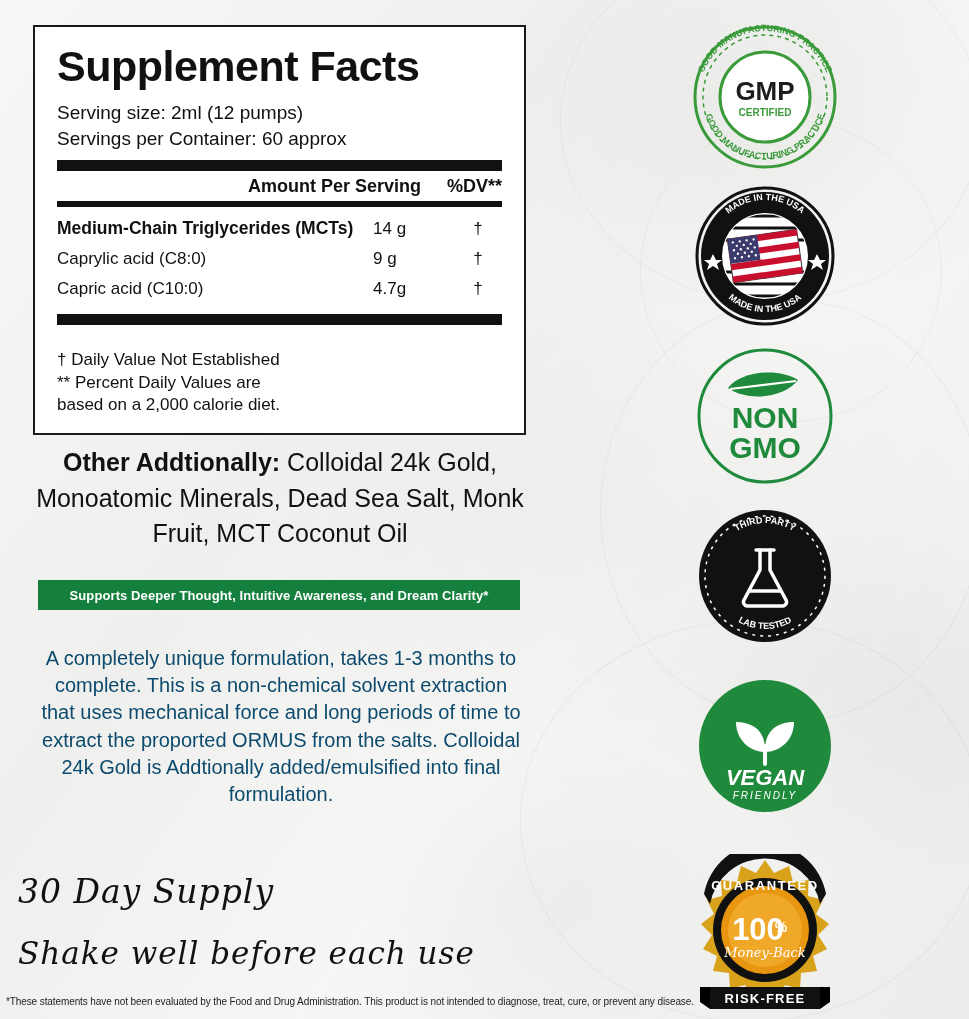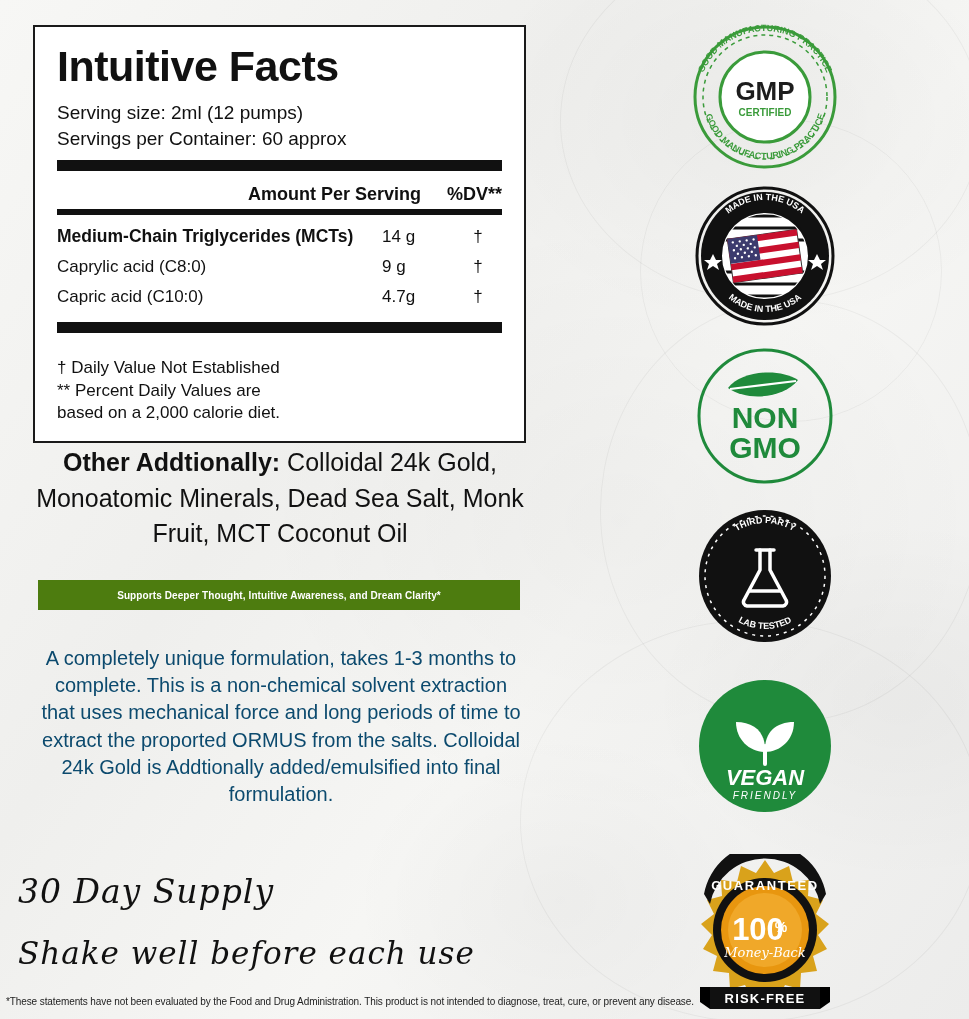--- a/index.html
+++ b/index.html
@@ -75,34 +75,34 @@
     margin: 0;
   }
   .sf-amount-row {
     display: flex;
     justify-content: flex-end;
     align-items: baseline;
     font-size: 18px;
     font-weight: bold;
     padding: 5px 0 4px 0;
     color: #111;
-    margin-top: 8px;
   }
   .sf-amount-row .amt {
     margin-right: 26px;
   }
   .sf-rows {
     padding-top: 6px;
   }
   .sf-row {
     display: flex;
     align-items: baseline;
     padding: 5px 0 5px 0;
     font-size: 17px;
     color: #111;
+    gap: 9px;
   }
   .sf-row .nm {
     flex: 1 1 auto;
   }
   .sf-row.bold .nm {
     font-weight: bold;
     font-size: 17.5px;
   }
   .sf-row .val {
     width: 72px;
@@ -136,26 +136,26 @@
     font-weight: bold;
   }
 
   
   .claim-bar {
     position: absolute;
     left: 38px;
     top: 580px;
     width: 482px;
     height: 30px;
-    background: #4d7c0f;
+    background: #15803d;
     color: #fff;
     display: flex;
     align-items: center;
     justify-content: center;
-    font-size: 10px;
+    font-size: 13px;
     font-weight: bold;
     letter-spacing: 0.1px;
   }
 
   
   .description {
     position: absolute;
     left: 36px;
     top: 645px;
     width: 490px;
@@ -219,21 +219,21 @@
 
 <div class="bg-texture"></div>
 <div class="bg-swirl" style="left:560px; top:-60px; width:420px; height:360px;"></div>
 <div class="bg-swirl" style="left:600px; top:300px; width:380px; height:420px;"></div>
 <div class="bg-swirl" style="left:520px; top:620px; width:460px; height:400px;"></div>
 <div class="bg-swirl" style="left:640px; top:120px; width:300px; height:300px;"></div>
 
 <div class="page">
 
   <div class="sf-panel">
-    <div class="sf-title">Intuitive Facts</div>
+    <div class="sf-title">Supplement Facts</div>
     <div class="sf-serving">Serving size: 2ml (12 pumps)</div>
     <div class="sf-serving">Servings per Container: 60 approx</div>
 
     <div class="rule-thick"></div>
 
     <div class="sf-amount-row">
       <span class="amt">Amount Per Serving</span>
       <span>%DV**</span>
     </div>
 

